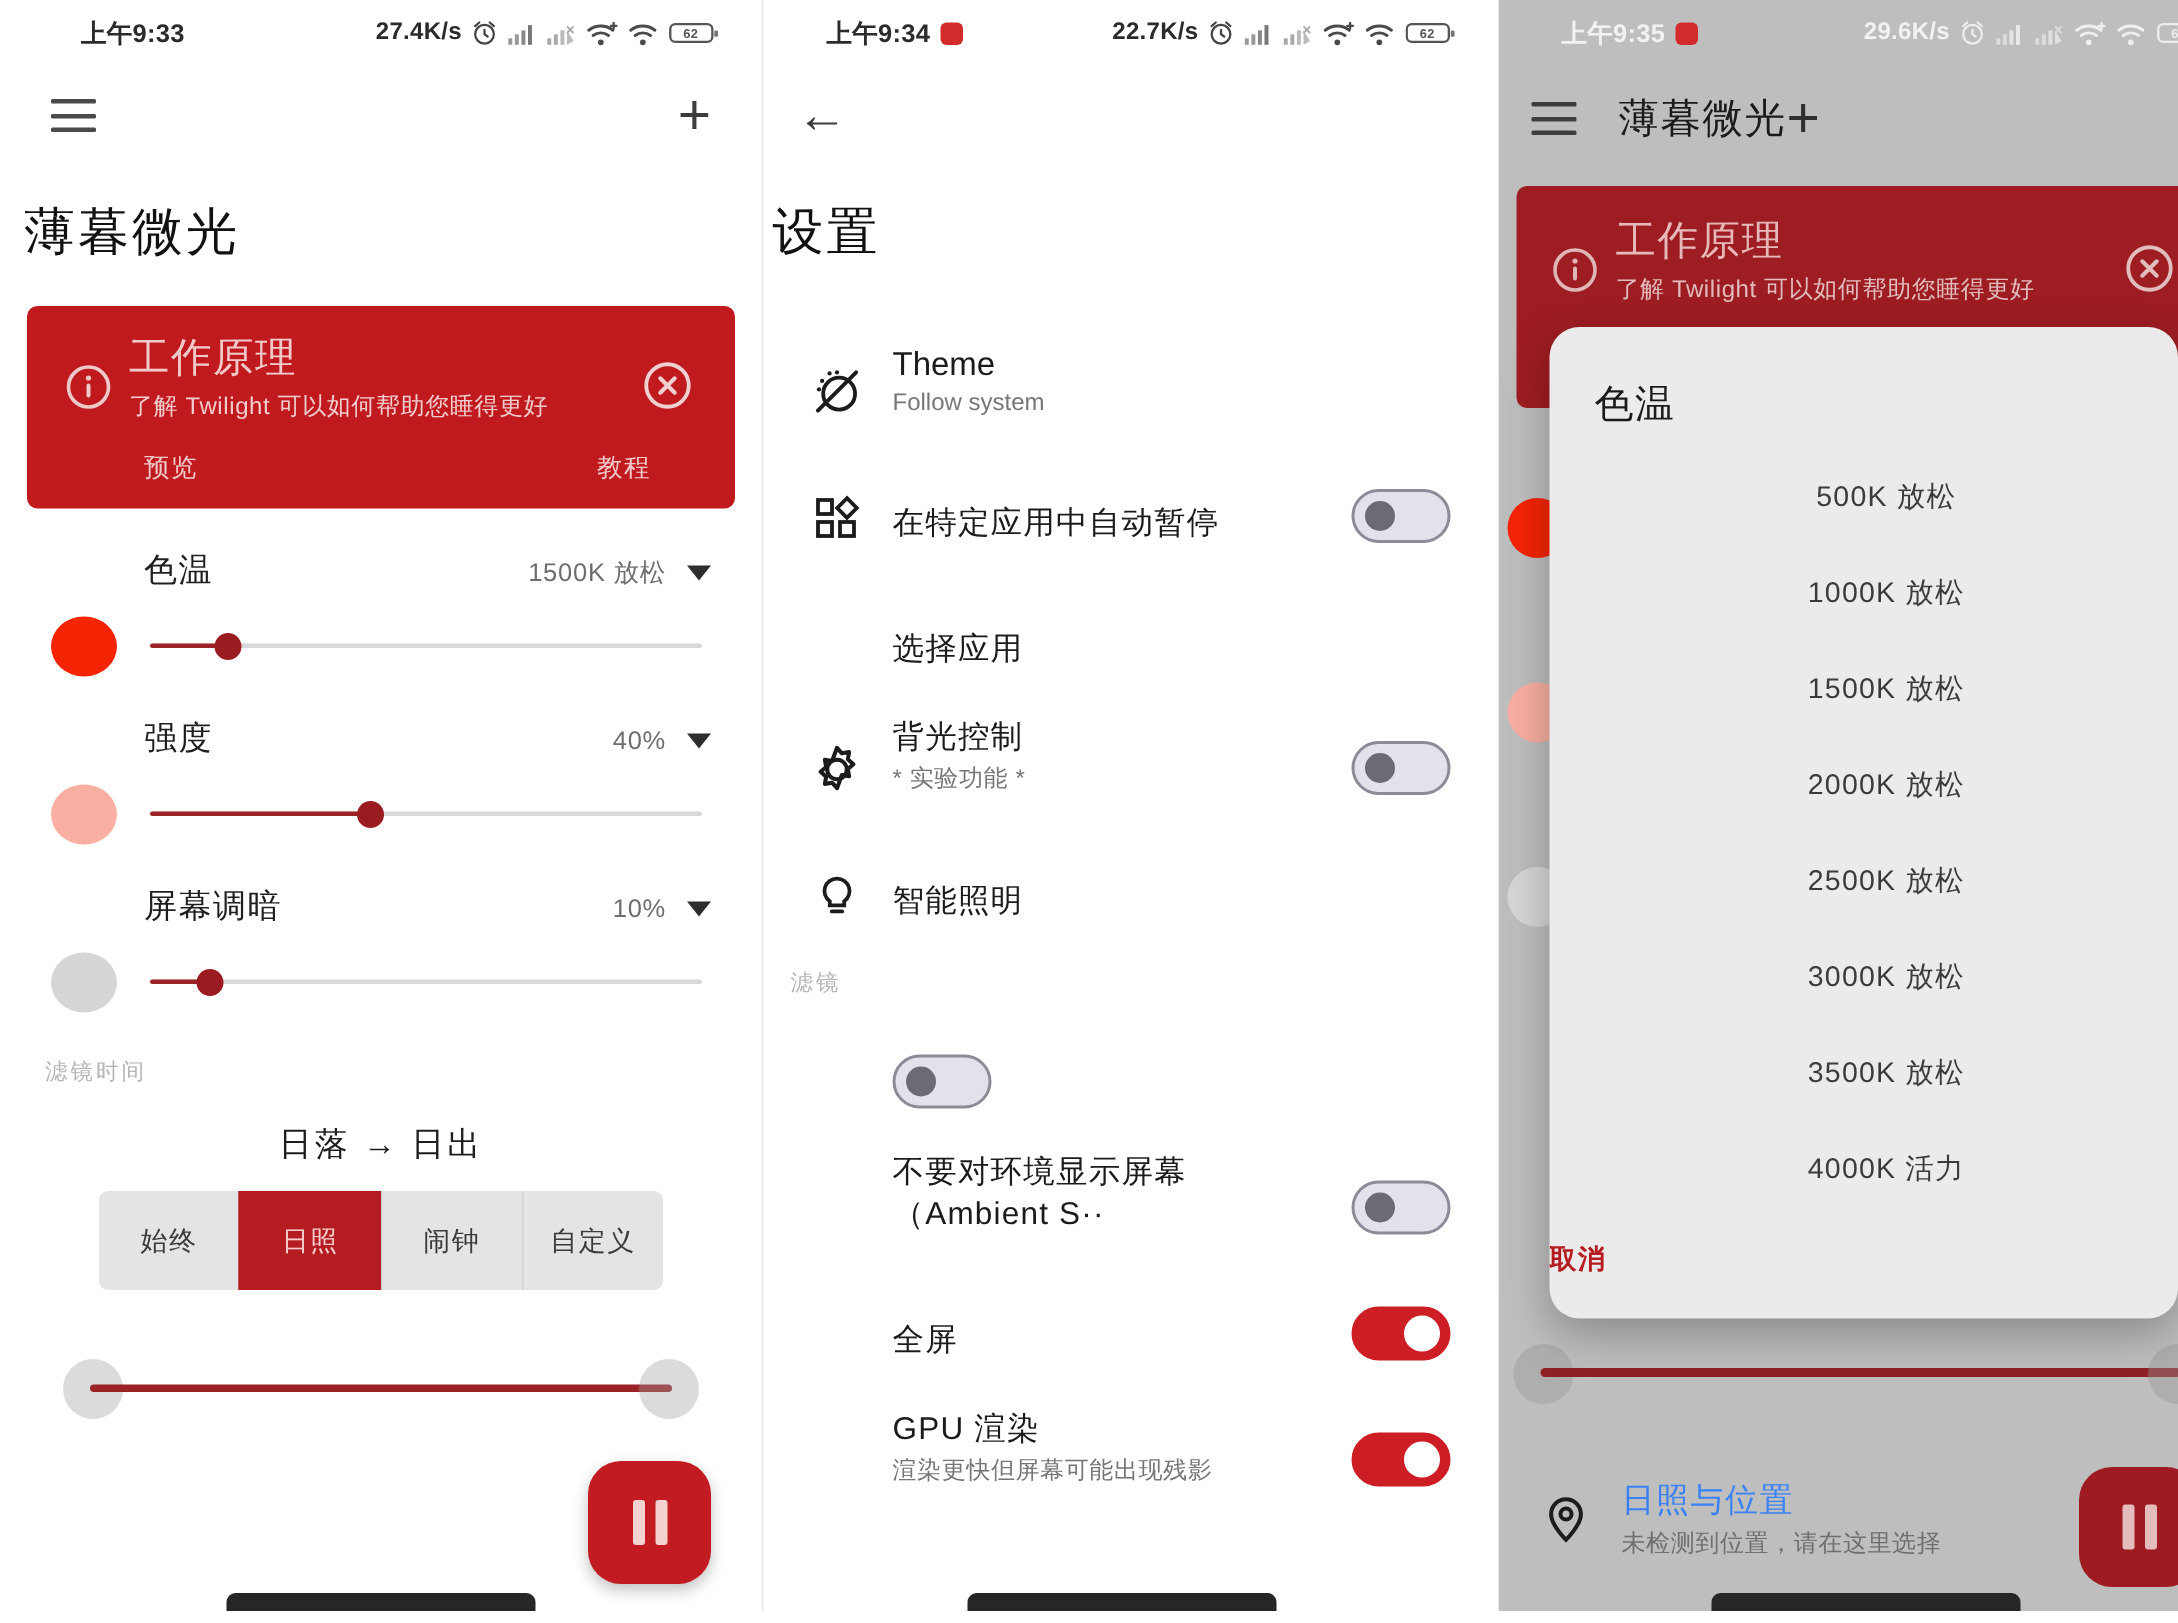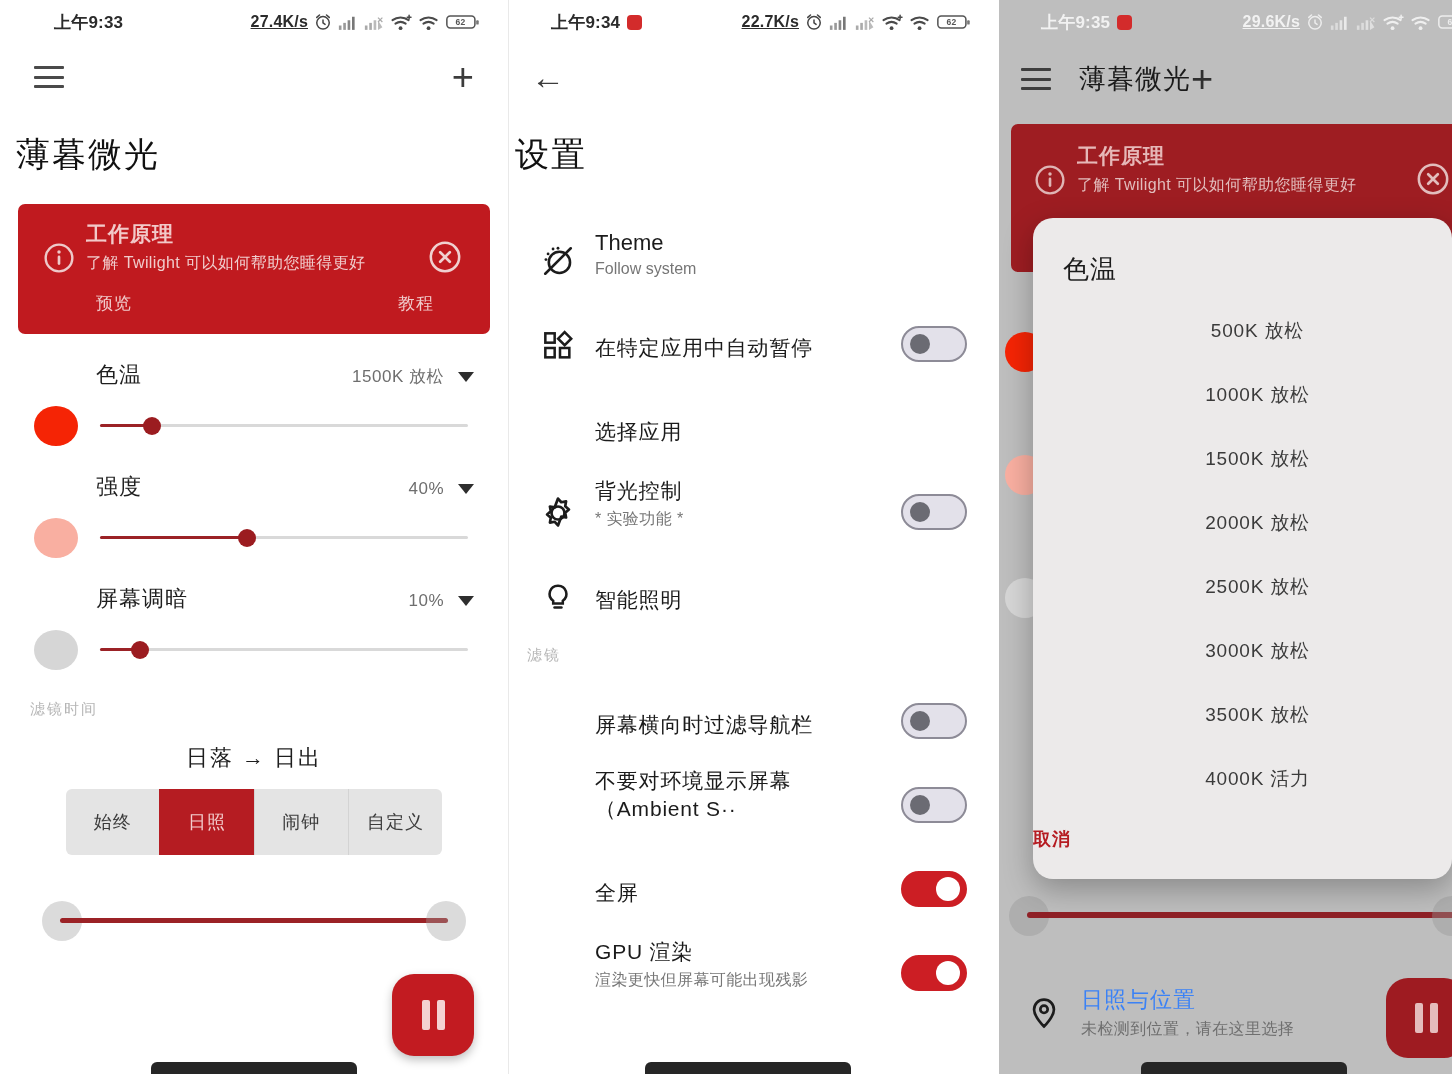--- a/index.html
+++ b/index.html
@@ -17,21 +17,21 @@
   .panel-2 { width: 479px; border-left: 1px solid #e9e9e9; }
   .panel-3 { width: 489px; }
 
   
   .statusbar {
     height: 44px; display: flex; align-items: center;
     font-size: 17px; color: #2b2b2b; letter-spacing: .2px;
     font-weight: 600;
   }
   .sb-left { display: flex; align-items: center; gap: 7px; padding-left: 42px; }
-  .sb-right { margin-left: auto; display: flex; align-items: center; gap: 5px; padding-right: 16px; text-decoration: underline; }
+  .sb-right { margin-left: auto; display: flex; align-items: center; gap: 5px; padding-right: 16px; }
   .sb-speed { font-size: 16px; font-weight: 600; }
   .rec-dot { width: 15px; height: 15px; border-radius: 4px; background: #d32b2b; display:inline-block; }
 
   svg.sb-ico { display: block; }
 
   
   .appbar { height: 66px; display: flex; align-items: center; padding: 0 22px; }
   .appbar .spacer { flex: 1; }
   .hamburger { width: 30px; height: 22px; display: flex; flex-direction: column; justify-content: space-between; cursor: pointer; }
   .hamburger i { display: block; height: 3px; background: #4a4a4a; border-radius: 1px; }
@@ -46,21 +46,21 @@
   
   .banner {
     position: relative;
     background: #C01A1F; border-radius: 7px;
     margin: 0 6px; padding: 16px 18px 16px 18px;
     color: #fff; min-height: 130px;
   }
   .banner-row { display: flex; align-items: flex-start; }
   .banner-ico { flex: 0 0 46px; display: flex; align-items: center; justify-content: center; padding-top: 22px; }
   .banner-texts { flex: 1; padding-left: 4px; }
-  .banner-title { font-size: 21px; font-weight: 700; color: #f2c9c9; letter-spacing: 1px; }
+  .banner-title { font-size: 27px; font-weight: 400; color: #f2c9c9; letter-spacing: 1px; }
   .banner-sub { font-size: 16px; color: #f0cccc; margin-top: 5px; letter-spacing: .4px; }
   .banner-close { flex: 0 0 54px; display: flex; align-items: center; justify-content: center; padding-top: 20px; cursor: pointer; }
   .banner-actions { display: flex; justify-content: space-between; padding: 18px 38px 0 60px; }
   .banner-actions span { font-size: 17px; color: #f0caca; letter-spacing: 1px; cursor: pointer; }
 
   
   .slider-block { padding: 26px 22px 0 22px; }
   .slider-head { display: flex; align-items: baseline; padding-left: 62px; }
   .slider-label { font-size: 22px; color: #1f1f1f; letter-spacing: 1px; }
   .slider-value { margin-left: auto; font-size: 17px; color: #6e6e6e; letter-spacing: .5px; }
@@ -458,23 +458,20 @@
         <span class="stexts">
           <span class="stitle" style="display:block">智能照明</span>
         </span>
       </div>
 
       <div class="section-label" style="padding-left:12px;padding-top:22px">滤镜</div>
 
 
       <div class="srow">
         <span class="sicon"></span>
-        <span class="stexts">
-          <span class="stitle" style="display:block">屏幕横向时过滤导航栏</span>
-        </span>
         <span class="toggle">
             <i></i>
           </span>
       </div>
 
       <div class="srow">
         <span class="sicon"></span>
         <span class="stexts">
           <span class="stitle" style="display:block">不要对环境显示屏幕（Ambient S··</span>
         </span>

